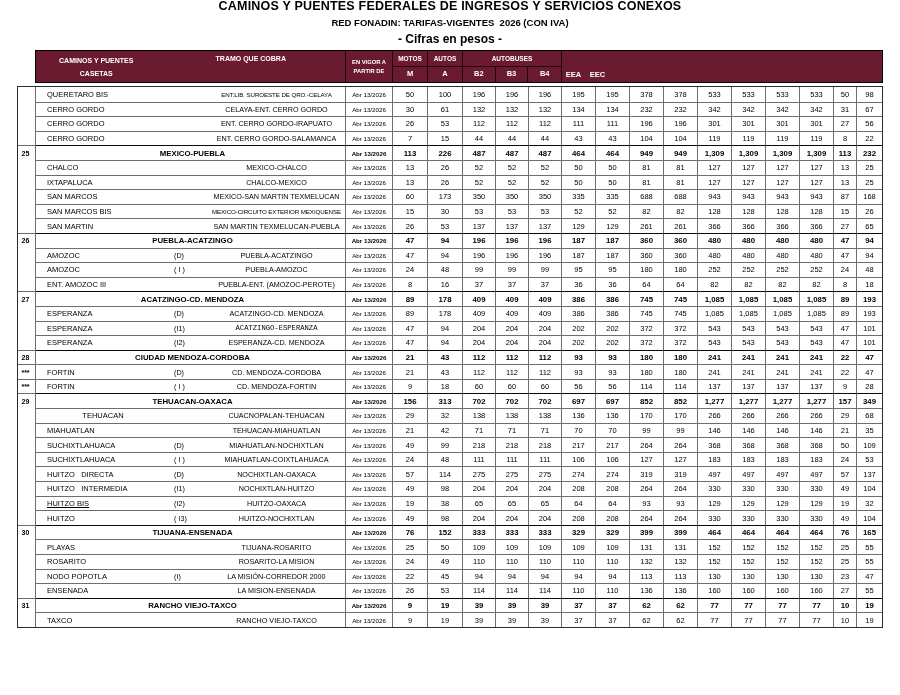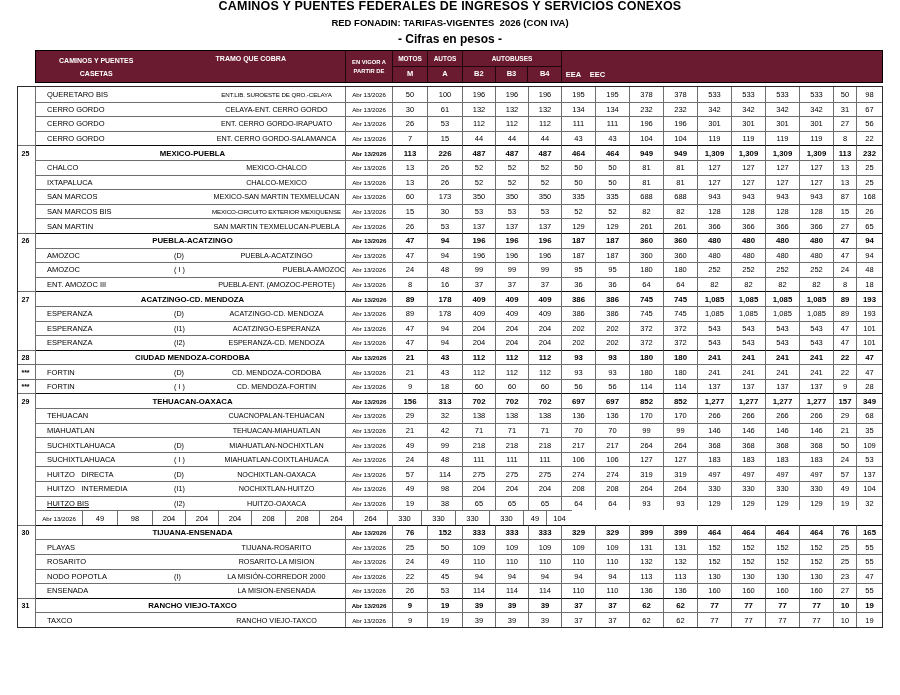--- a/index.html
+++ b/index.html
@@ -400,21 +400,21 @@
         <div class="c-v c-c">480</div>
         <div class="c-v c-c">480</div>
         <div class="c-v c-eea">47</div>
         <div class="c-v c-eec">94</div>
       </div>
       <div class="trow">
         <div class="c-num"></div>
         <div class="c-name">
           <div class="caseta" style="align-self: center;">AMOZOC</div>
           <div class="dirm" style="align-self: center;">( I )</div>
-          <div class="tramo" style="align-self: center; text-align: right;">PUEBLA-AMOZOC</div>
+          <div class="tramo" style="align-self: center;">PUEBLA-AMOZOC</div>
         </div>
         <div class="c-date">Abr 13/2026</div>
         <div class="c-v c-m">24</div>
         <div class="c-v c-a">48</div>
         <div class="c-v c-b">99</div>
         <div class="c-v c-b">99</div>
         <div class="c-v c-b">99</div>
         <div class="c-v c-c">95</div>
         <div class="c-v c-c">95</div>
         <div class="c-v c-c">180</div>
@@ -492,21 +492,21 @@
         <div class="c-v c-c">1,085</div>
         <div class="c-v c-c">1,085</div>
         <div class="c-v c-eea">89</div>
         <div class="c-v c-eec">193</div>
       </div>
       <div class="trow">
         <div class="c-num"></div>
         <div class="c-name">
           <div class="caseta" style="align-self: center;">ESPERANZA</div>
           <div class="dirm" style="align-self: center;">(I1)</div>
-          <div class="tramo" style="align-self: center;">ACATZINGO-ESPERANZA</div>
+          <div class="tramo" style="align-self: center; font-family: Liberation Mono, monospace;">ACATZINGO-ESPERANZA</div>
         </div>
         <div class="c-date">Abr 13/2026</div>
         <div class="c-v c-m">47</div>
         <div class="c-v c-a">94</div>
         <div class="c-v c-b">204</div>
         <div class="c-v c-b">204</div>
         <div class="c-v c-b">204</div>
         <div class="c-v c-c">202</div>
         <div class="c-v c-c">202</div>
         <div class="c-v c-c">372</div>
@@ -626,21 +626,21 @@
         <div class="c-v c-c">1,277</div>
         <div class="c-v c-c">1,277</div>
         <div class="c-v c-c">1,277</div>
         <div class="c-v c-c">1,277</div>
         <div class="c-v c-eea">157</div>
         <div class="c-v c-eec">349</div>
       </div>
       <div class="trow">
         <div class="c-num"></div>
         <div class="c-name">
-          <div class="caseta" style="align-self: center;">TEHUACAN</div>
+          <div class="caseta" style="align-self: center; text-align: center;">TEHUACAN</div>
           <div class="dirm" style="align-self: center;"></div>
           <div class="tramo" style="align-self: center;">CUACNOPALAN-TEHUACAN</div>
         </div>
         <div class="c-date">Abr 13/2026</div>
         <div class="c-v c-m">29</div>
         <div class="c-v c-a">32</div>
         <div class="c-v c-b">138</div>
         <div class="c-v c-b">138</div>
         <div class="c-v c-b">138</div>
         <div class="c-v c-c">136</div>
@@ -793,20 +793,25 @@
         <div class="c-v c-c">93</div>
         <div class="c-v c-c">129</div>
         <div class="c-v c-c">129</div>
         <div class="c-v c-c">129</div>
         <div class="c-v c-c">129</div>
         <div class="c-v c-eea">19</div>
         <div class="c-v c-eec">32</div>
       </div>
       <div class="trow">
         <div class="c-num"></div>
+        <div class="c-name">
+          <div class="caseta" style="align-self: center;">HUITZO</div>
+          <div class="dirm" style="align-self: center;">( I3)</div>
+          <div class="tramo" style="align-self: center;">HUITZO-NOCHIXTLAN</div>
+        </div>
         <div class="c-date">Abr 13/2026</div>
         <div class="c-v c-m">49</div>
         <div class="c-v c-a">98</div>
         <div class="c-v c-b">204</div>
         <div class="c-v c-b">204</div>
         <div class="c-v c-b">204</div>
         <div class="c-v c-c">208</div>
         <div class="c-v c-c">208</div>
         <div class="c-v c-c">264</div>
         <div class="c-v c-c">264</div>

